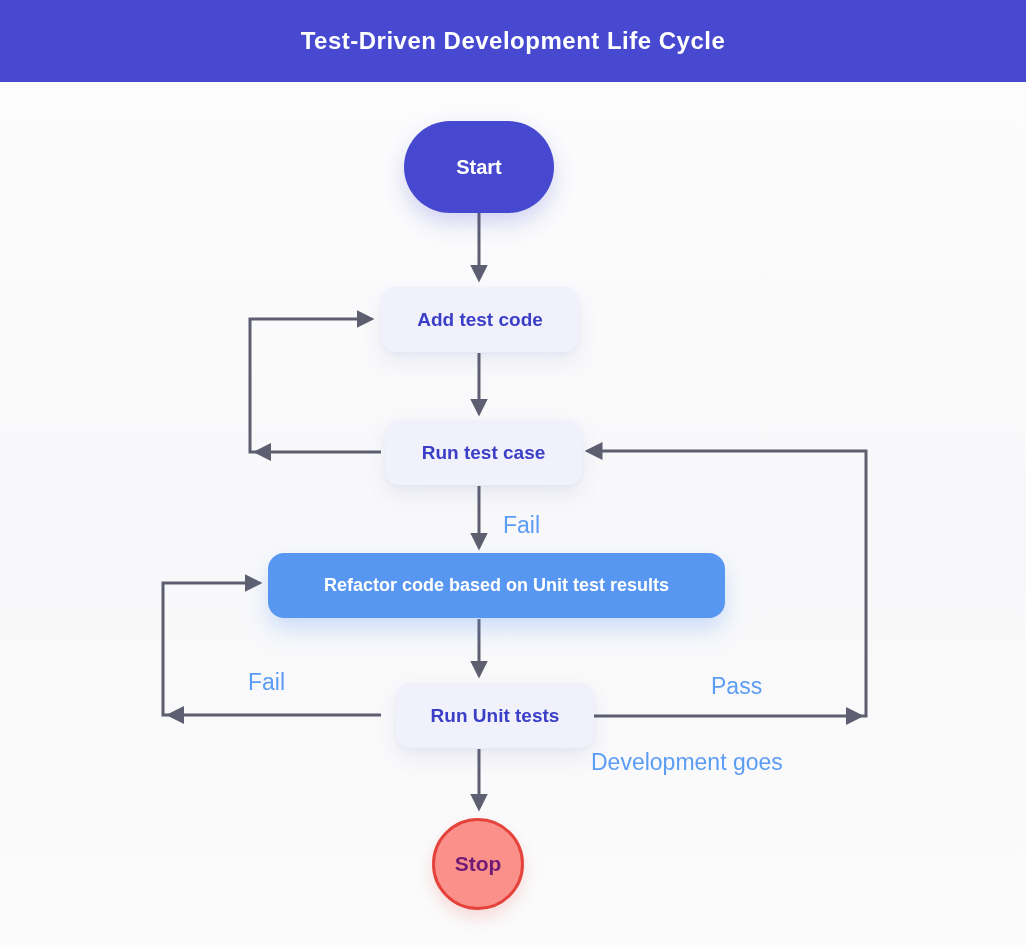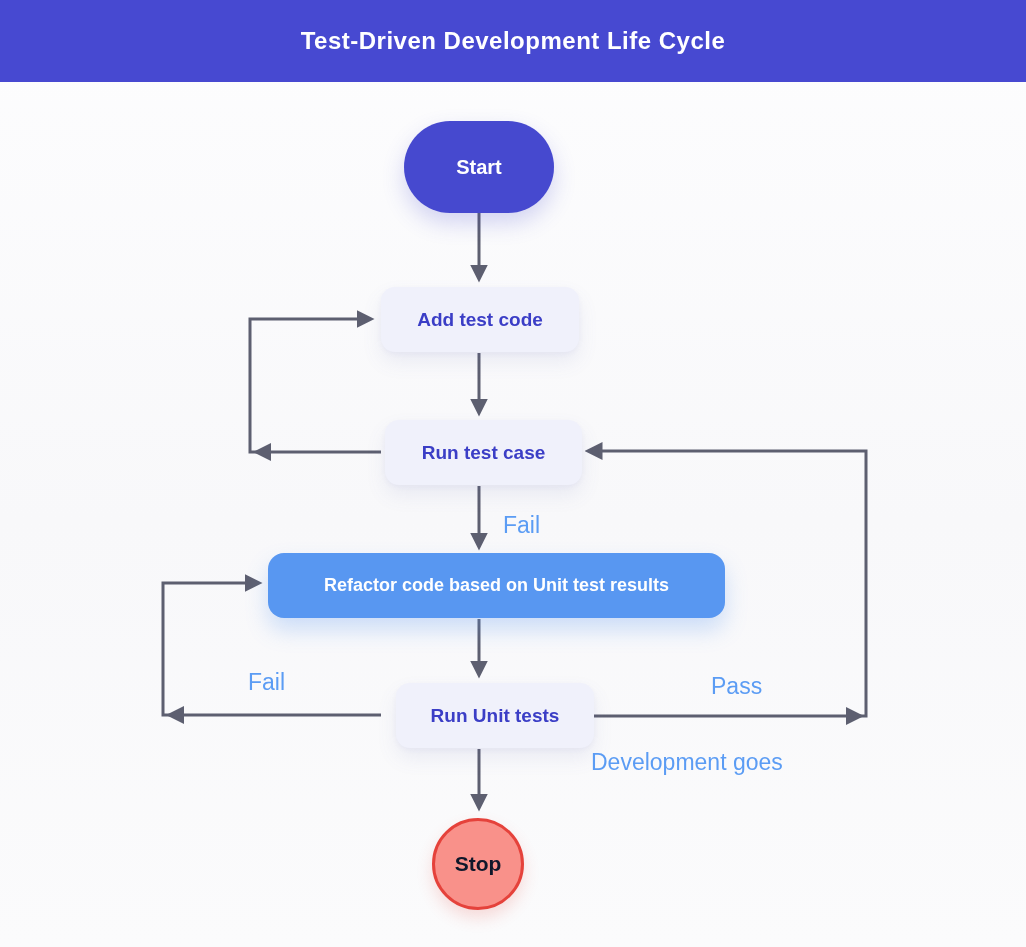--- a/index.html
+++ b/index.html
@@ -78,21 +78,21 @@
     font-size: 18px;
     box-shadow: 0 12px 22px rgba(88, 151, 241, 0.28);
   }
 
   .node-stop {
     left: 432px; top: 818px;
     width: 92px; height: 92px;
     background: #f9918a;
     border: 3px solid #e5423b;
     border-radius: 50%;
-    color: #0f172a;
+    color: #701a75;
     font-size: 21px;
     box-shadow: 0 8px 16px rgba(230, 70, 60, 0.18);
   }
 
   .edge-label {
     position: absolute;
     z-index: 2;
     color: #5b9cf4;
     font-size: 23px;
     font-weight: 500;

